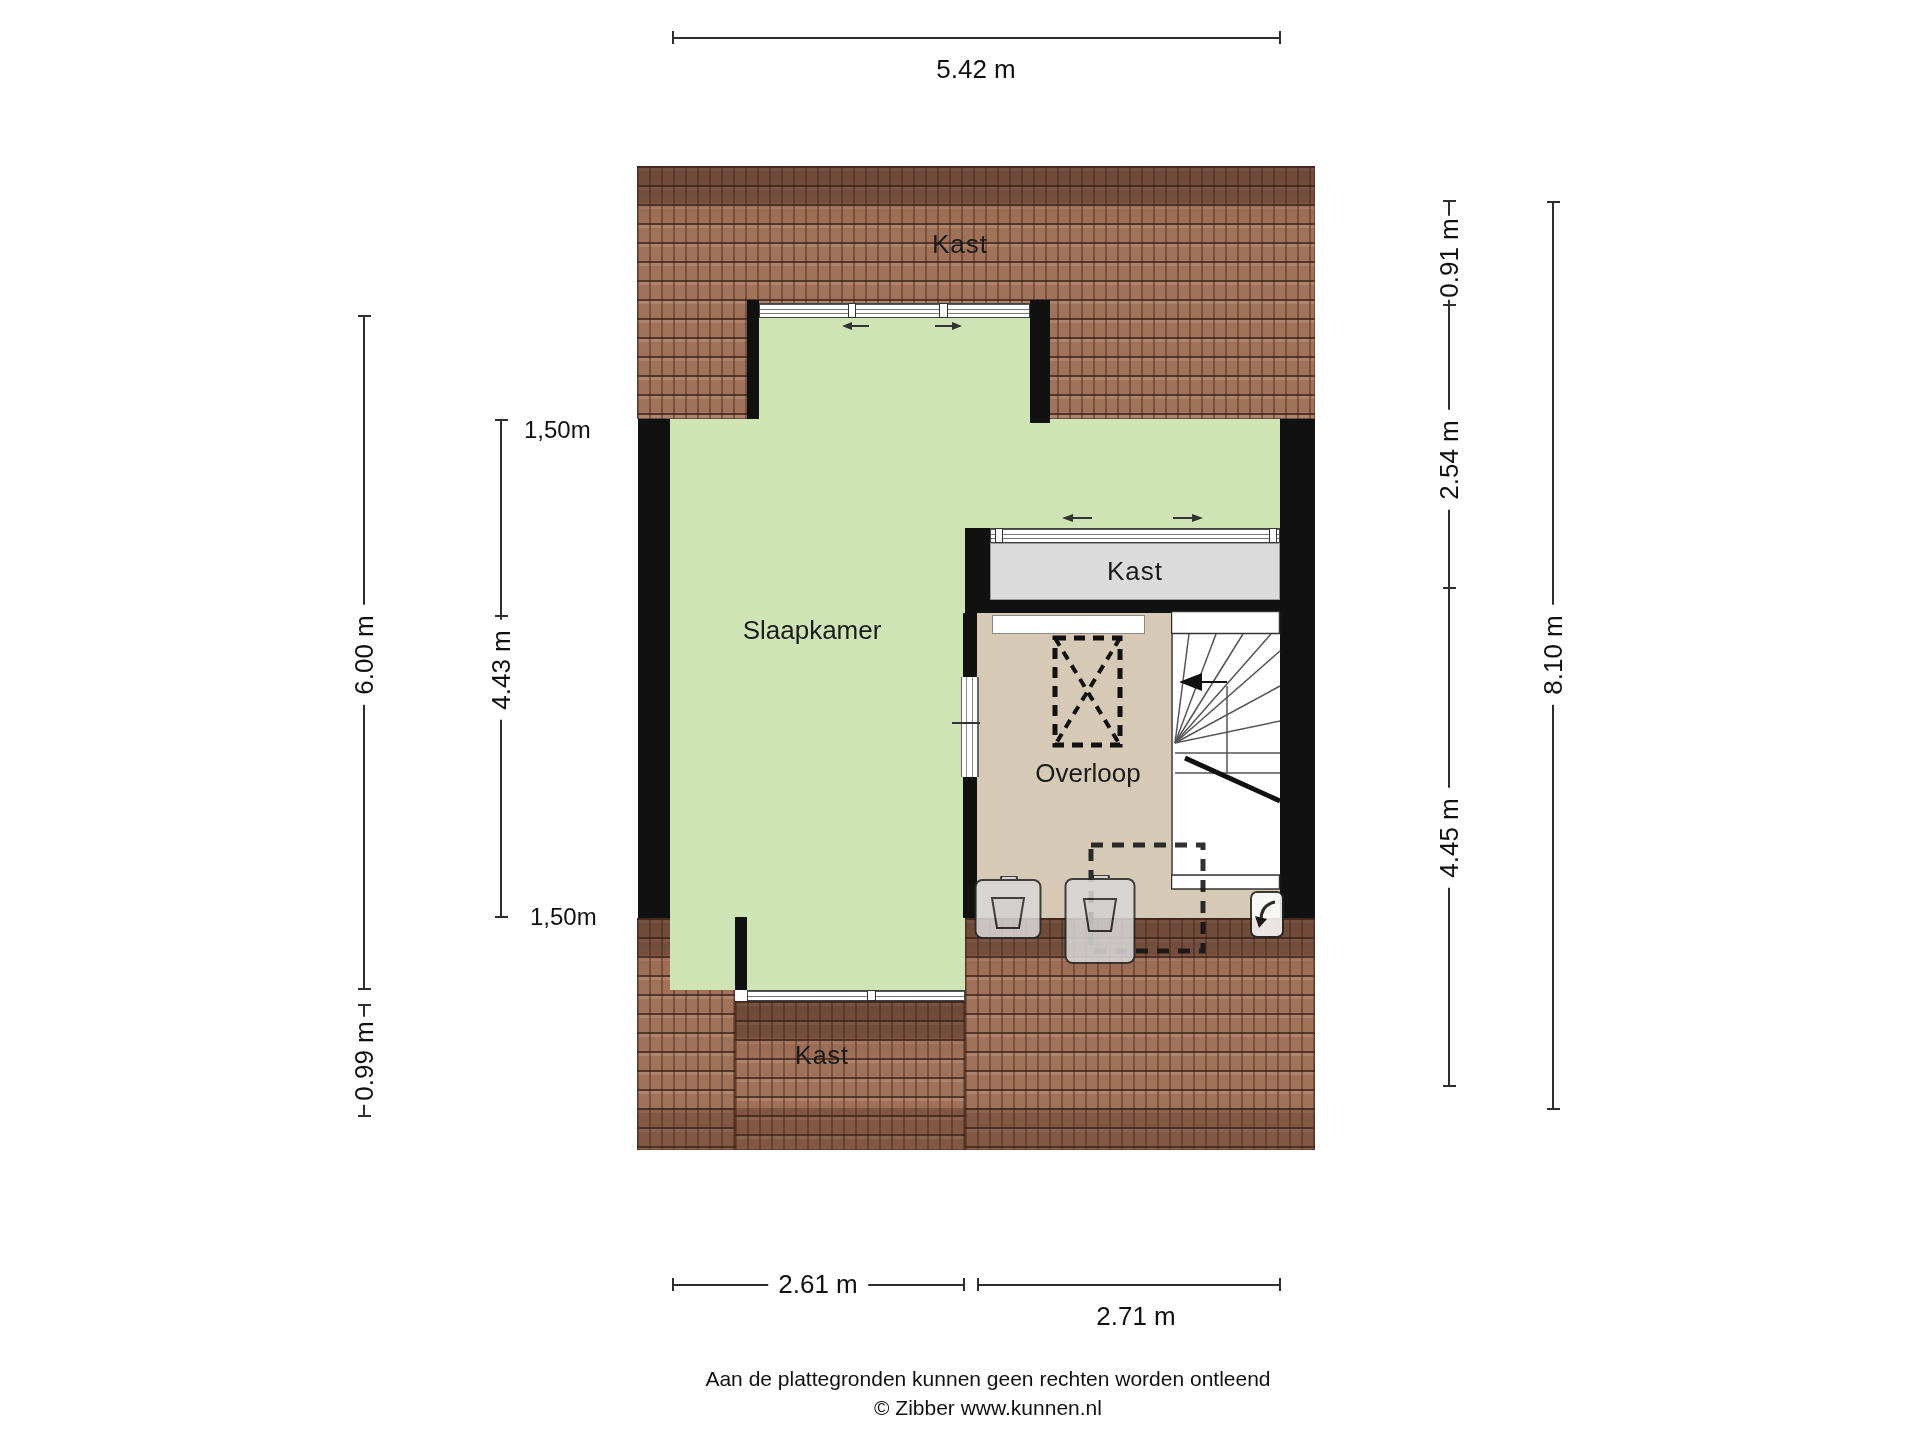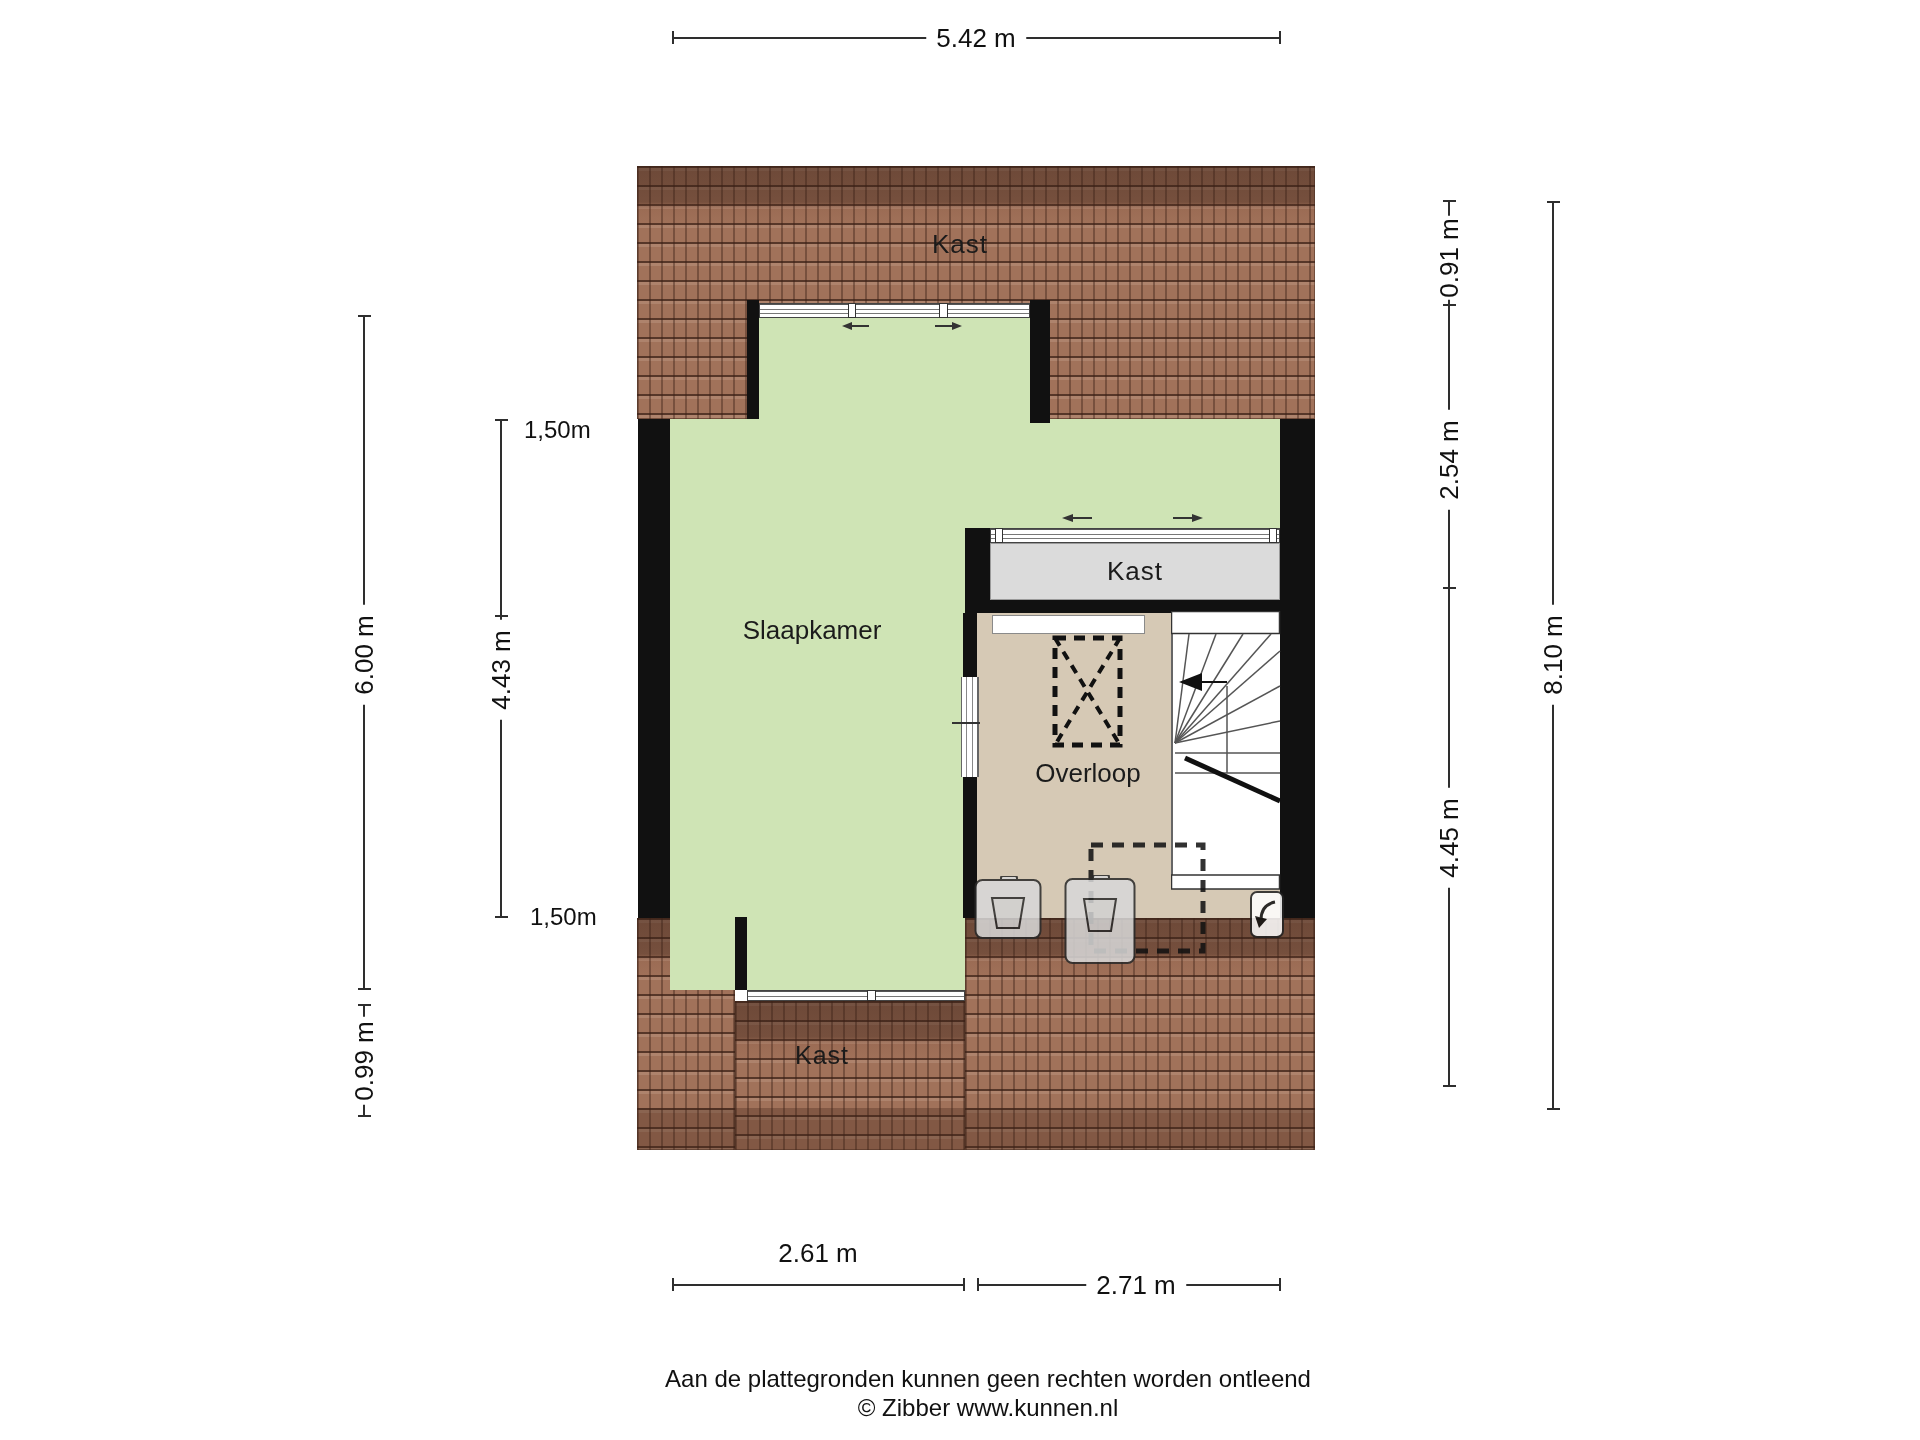--- a/index.html
+++ b/index.html
@@ -31,28 +31,28 @@
       linear-gradient(to right, #666 0 1px, transparent 1px 5px, #888 5px 6px, transparent 6px 11px, #888 11px 12px, transparent 12px 16px, #666 16px 17px);
     background-color:#fff;}
   .whitebox{position:absolute;background:#fff;border:1px solid #8a8a8a;box-sizing:border-box;}
 
   
   .dim-h{position:absolute;height:2px;background:#2e2e2e;}
   .dim-v{position:absolute;width:2px;background:#2e2e2e;}
   .tick-v{position:absolute;width:2px;height:13px;background:#2e2e2e;} 
   .tick-h{position:absolute;width:13px;height:2px;background:#2e2e2e;} 
   .dlabel{position:absolute;transform:translate(-50%,-50%);white-space:nowrap;
-          font-size:26px;color:#111;background:#fff;padding:0 10px;}
+          font-size:26px;color:#111;background:#fff;padding:0 10px;margin-top:31px;}
   .vlabel{position:absolute;transform:translate(-50%,-50%) rotate(-90deg);white-space:nowrap;
           font-size:26px;color:#111;background:#fff;padding:0 10px;}
   .knee{position:absolute;font-size:24px;color:#111;white-space:nowrap;}
 
   .room-label{position:absolute;transform:translate(-50%,-50%);font-size:26px;color:#1b1b1b;white-space:nowrap;}
   .footer{position:absolute;left:488px;top:1364px;width:1000px;text-align:center;
-          font-size:24px;color:#111;line-height:29px;}
+          font-size:21px;color:#111;line-height:29px;}
   .fixture{position:absolute;opacity:.86;}
   svg{display:block;}
 </style>
 </head>
 <body>
 
 <div class="canvas">
 
   <div class="roof" style="left:637px;top:166px;width:678px;height:253px;"></div>
   <div class="roof" style="left:637px;top:918px;width:98px;height:232px;"></div>

